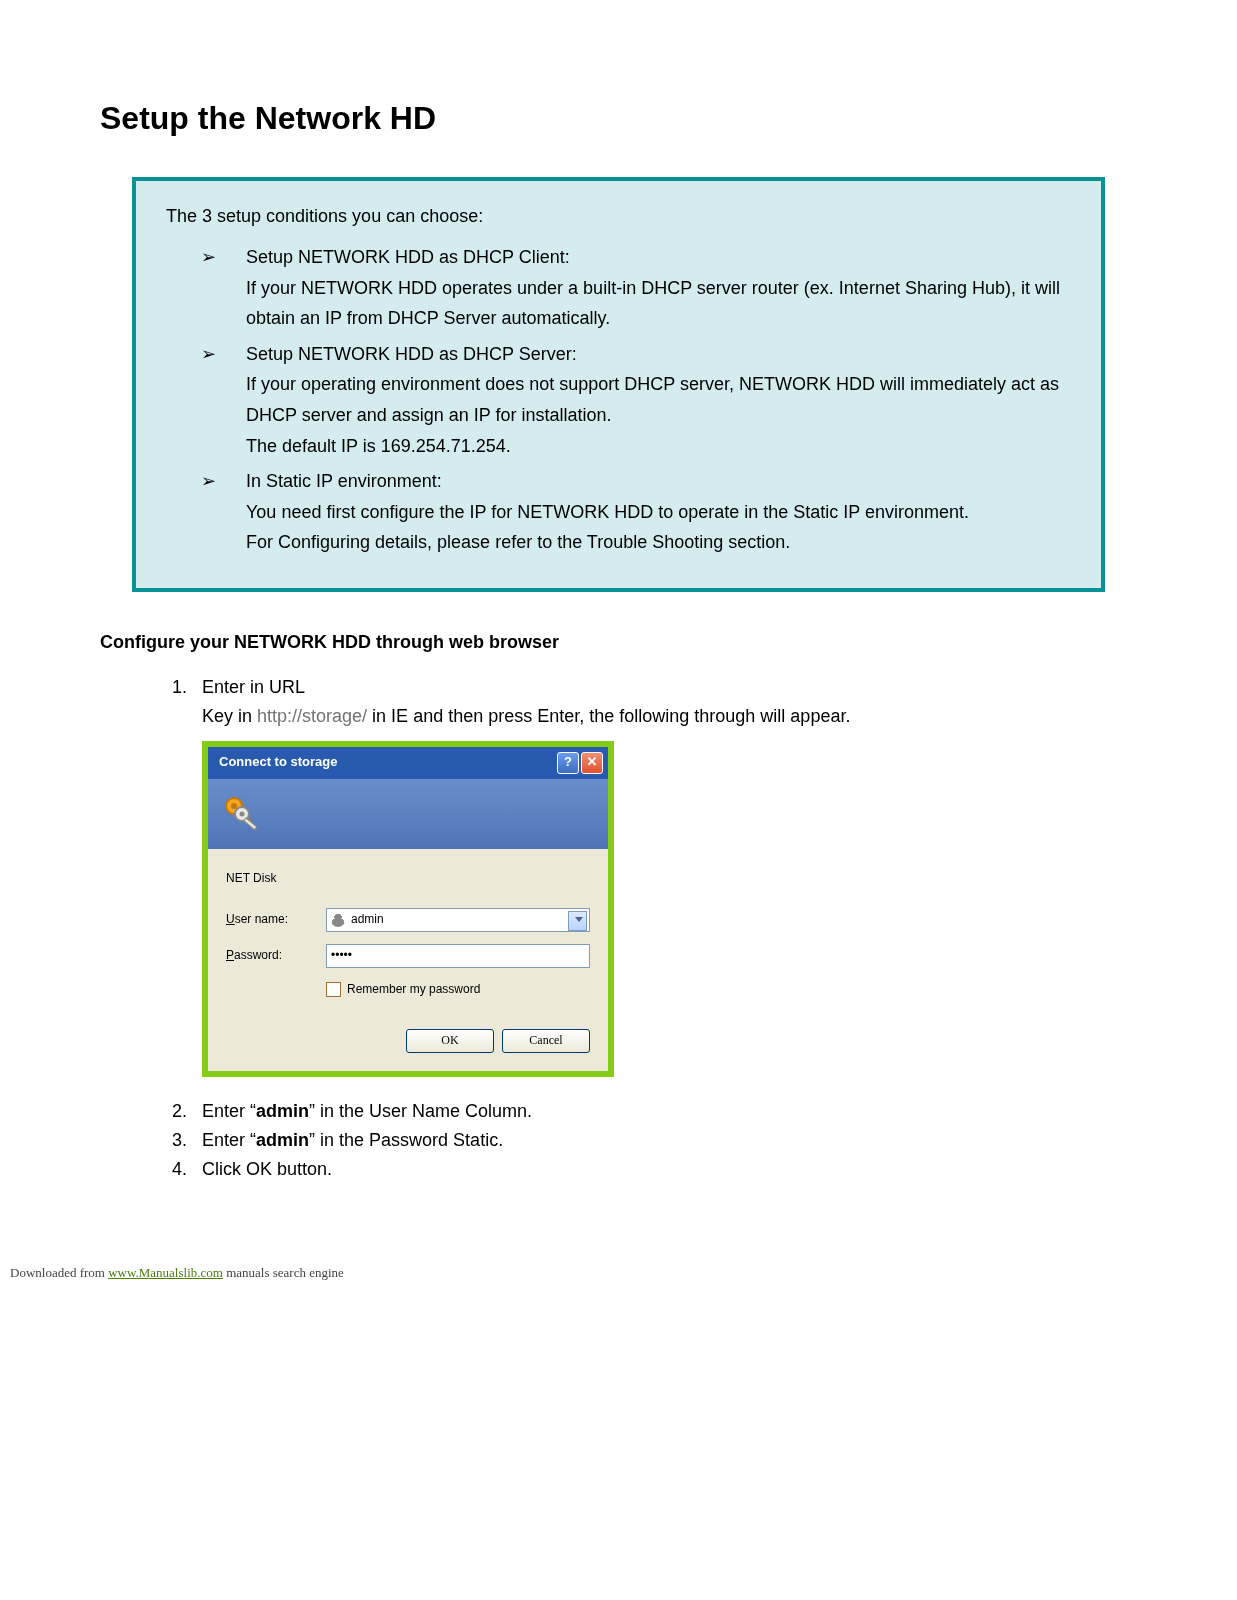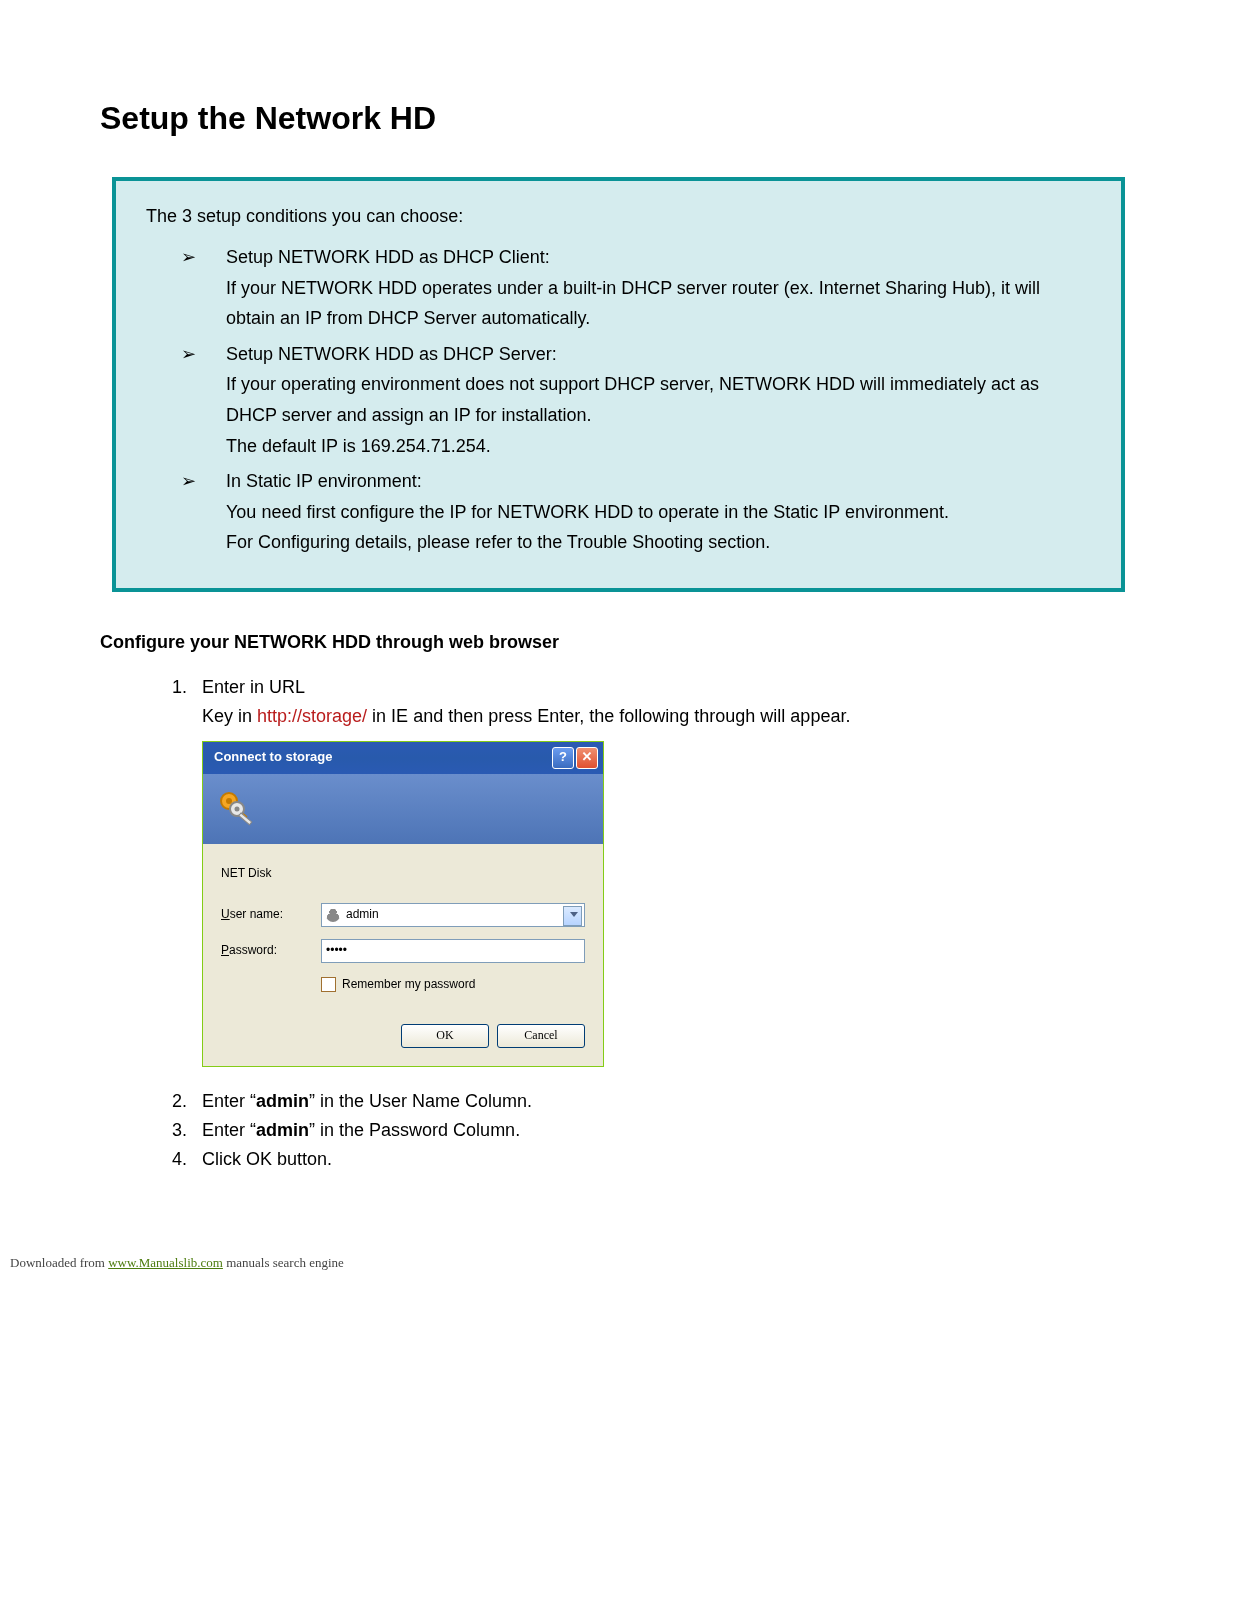--- a/index.html
+++ b/index.html
@@ -13,21 +13,21 @@
 }
 h1 {
   font-size: 32px;
   font-weight: bold;
   margin: 0 0 40px 0;
 }
 .info-box {
   border: 4px solid #0a9396;
   background: #d5ecee;
   padding: 25px 30px 25px 30px;
-  margin: 0 12px;
+  margin: 0 32px;
 }
 .intro {
   font-size: 18px;
   margin-bottom: 15px;
 }
 .bullet-list {
   list-style: none;
   padding: 0;
   margin: 0;
 }
@@ -53,27 +53,27 @@
 .step-list {
   list-style: decimal;
   padding-left: 80px;
   margin: 12px;
 }
 .step-list li {
   font-size: 18px;
   line-height: 1.6;
   padding-left: 10px;
 }
-.inline-link { color: #b91c1c; }
+.inline-link { color: #737373; }
 .dialog-wrap {
   margin: 10px 0 20px 0;
 }
 .dialog {
   width: 400px;
-  border: 1px solid #84cc16;
+  border: 6px solid #84cc16;
   font-family: Tahoma, Arial, sans-serif;
   font-size: 12px;
 }
 .dialog-title {
   background: linear-gradient(#2a5ab3, #285aac, #2a5ab3);
   border: 1px solid #2a5ab3;
   color: #fff;
   padding: 4px 4px 4px 10px;
   display: flex;
   align-items: center;
@@ -267,21 +267,21 @@
               <button class="winbtn">Cancel</button>
             </div>
           </div>
         </div>
       </div>
     </li>
     <li>
       <span>Enter “</span><span class="bold">admin</span><span>” in the User Name Column.</span>
     </li>
     <li>
-      <span>Enter “</span><span class="bold">admin</span><span>” in the Password Column.</span>
+      <span>Enter “</span><span class="bold">admin</span><span>” in the Password Static.</span>
     </li>
     <li>Click OK button.</li>
   </ol>
 </div>
 
 <div class="footer">
   <span>Downloaded from </span><a href="#">www.Manualslib.com</a><span> manuals search engine</span>
 </div>
 
 </body></html>

